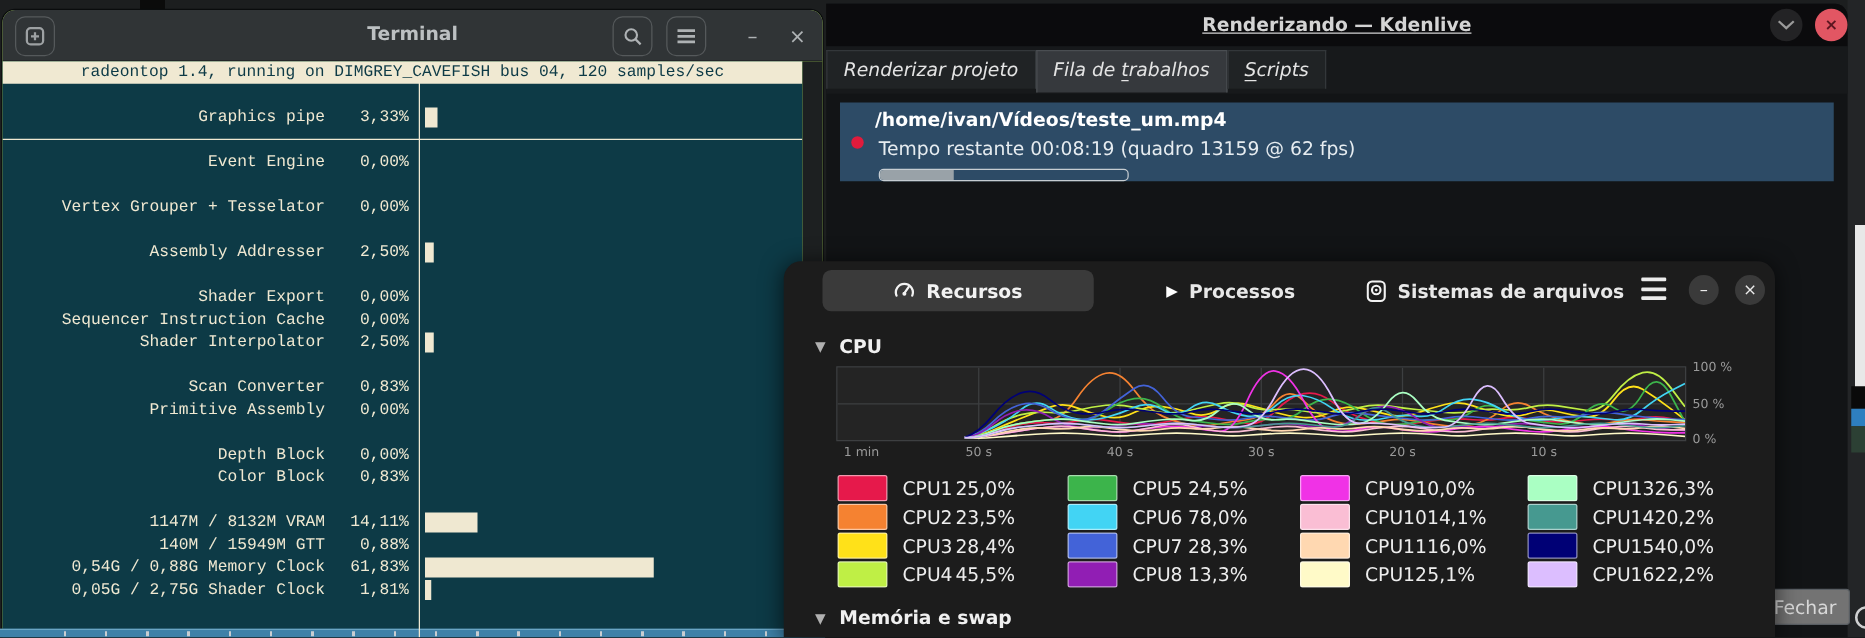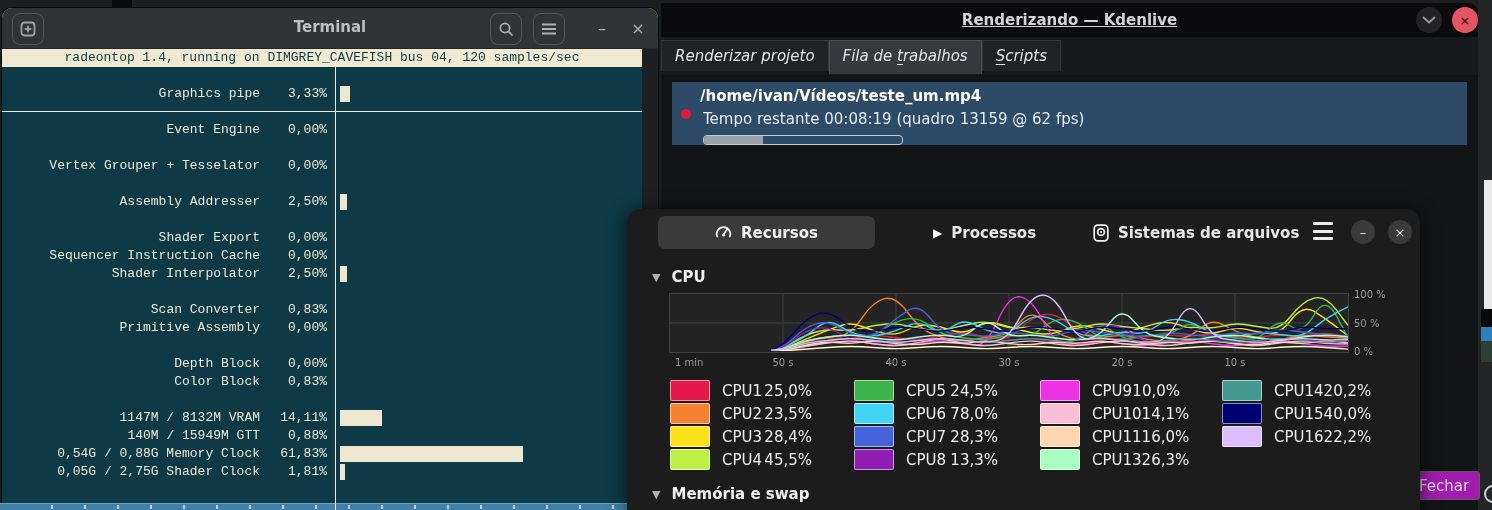--- a/index.html
+++ b/index.html
@@ -45,21 +45,21 @@
   .kd-tab{position:relative;float:left;height:30px;margin-top:3px;padding:0 13px;line-height:30px;
           font-size:15px;color:#e4e4e4;background:#202325;border:1px solid #33373a;border-bottom:none;font-style:italic;}
   .kd-tab.active{background:#36393d;border-color:#4a4e52;height:33px;}
   .kd-tab u{text-decoration:underline;text-underline-offset:3px;}
   #kd-job{left:11px;top:79px;width:795px;height:63px;background:#2d4b66;}
   #kd-job-dot{left:9px;top:27px;width:10px;height:10px;border-radius:50%;background:#e01b3c;}
   #kd-job-file{left:28px;top:5px;font-size:15px;font-weight:bold;color:#ffffff;}
   #kd-job-status{left:31px;top:28px;font-size:15px;color:#e6ecf0;}
   #kd-progress{left:31px;top:53px;width:198px;height:8px;border:1px solid #c6cdd2;border-radius:4px;}
   #kd-progress-fill{height:100%;background:#99a2a8;border-radius:3px 0 0 3px;}
-  #kd-fechar{left:747px;top:468px;width:70px;height:27px;background:#a21caf;border:1px solid #595e63;
+  #kd-fechar{left:747px;top:468px;width:70px;height:27px;background:#737373;border:1px solid #595e63;
              border-radius:3px;color:#d8d8d8;font-size:15px;display:flex;align-items:center;justify-content:center;}
 
   
   #right-strip{left:1478px;top:0;width:14px;height:510px;background:#232527;z-index:1;}
   #rs-white{left:6px;top:180px;width:8px;height:130px;background:#e8e8e8;}
   #rs-black{left:3px;top:309px;width:11px;height:18px;background:#0a0a0a;}
   #rs-blue{left:3px;top:327px;width:11px;height:14px;background:#2e7fc0;}
   #rs-green{left:3px;top:341px;width:11px;height:21px;background:#2c4034;}
   #rs-circ{left:6px;top:485px;width:14px;height:14px;border:2px solid #cfd0d1;border-radius:50%;}
 
@@ -328,20 +328,25 @@
           <span class="leg-swatch" style="background: rgb(250, 190, 212);"></span>
           <span>CPU10</span>
           <span class="leg-val">14,1%</span>
         </div>
         <div class="leg-item">
           <span class="leg-swatch" style="background: rgb(255, 216, 177);"></span>
           <span>CPU11</span>
           <span class="leg-val">16,0%</span>
         </div>
         <div class="leg-item">
+          <span class="leg-swatch" style="background: rgb(255, 250, 200);"></span>
+          <span>CPU12</span>
+          <span class="leg-val">5,1%</span>
+        </div>
+        <div class="leg-item">
           <span class="leg-swatch" style="background: rgb(170, 255, 195);"></span>
           <span>CPU13</span>
           <span class="leg-val">26,3%</span>
         </div>
         <div class="leg-item">
           <span class="leg-swatch" style="background: rgb(70, 153, 144);"></span>
           <span>CPU14</span>
           <span class="leg-val">20,2%</span>
         </div>
         <div class="leg-item">

